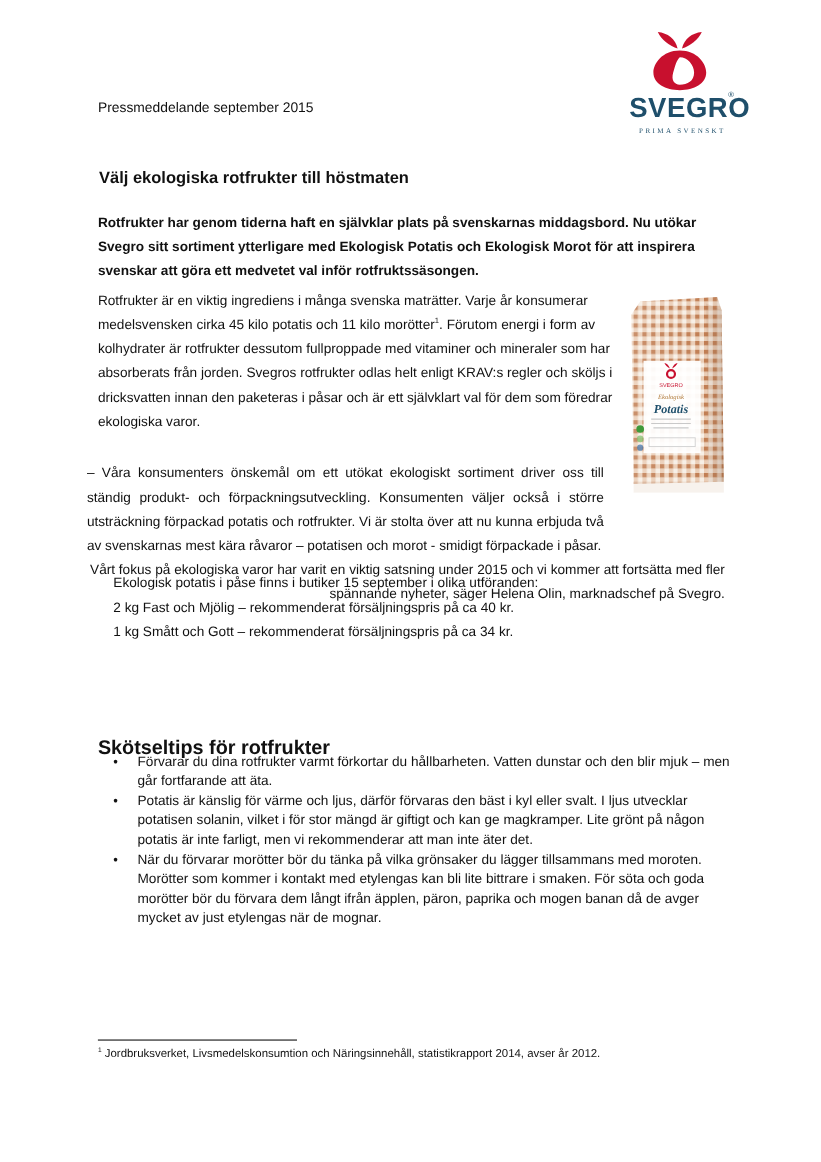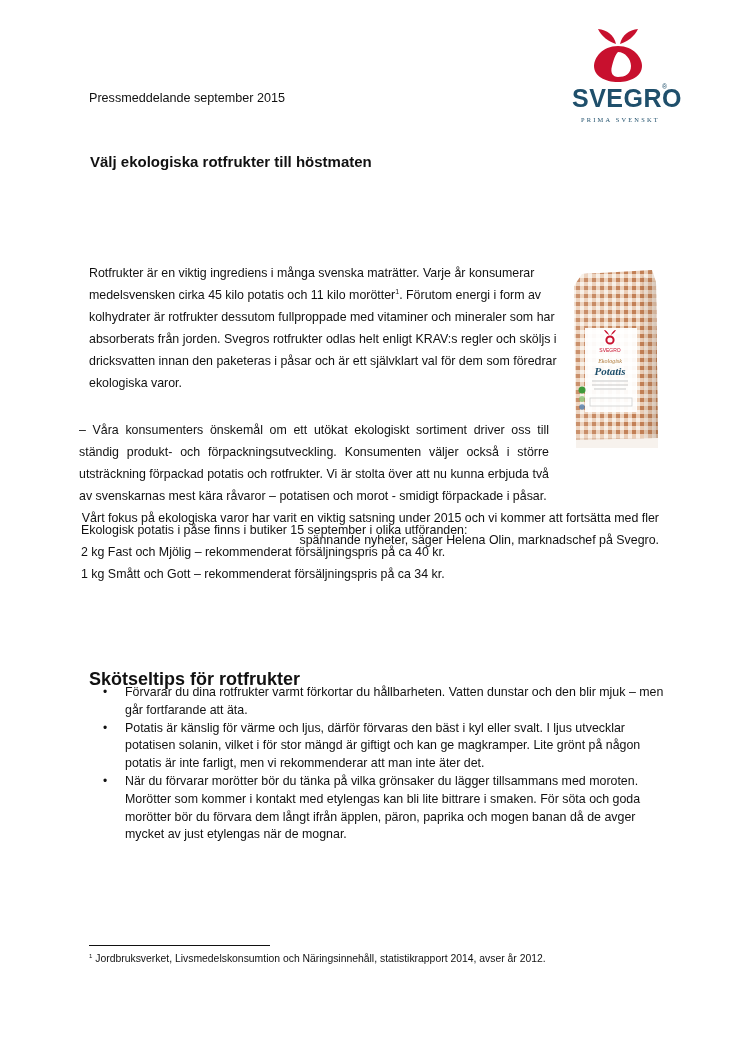--- a/index.html
+++ b/index.html
@@ -20,21 +20,21 @@
   .title { position: absolute; left: 90px; top: 153px; font-size: 15px; font-weight: bold; margin: 0; color: #111; }
 
   .lead { position: absolute; left: 89px; top: 191px; width: 580px; font-size: 12.4px; font-weight: bold;
           line-height: 22px; margin: 0; color: #111; }
 
   .body-text { font-size: 12.4px; line-height: 22px; color: #111; margin: 0; }
 
   .p1 { position: absolute; left: 89px; top: 262px; width: 470px; text-align: left; }
   .p2 { position: absolute; left: 79px; top: 419px; width: 470px; text-align: justify; }
   .p2 .rest { display: block; width: 580px; text-align: right; }
-  .p3 { position: absolute; left: 81px; top: 519px; width: 560px; }
+  .p3 { position: absolute; left: 103px; top: 519px; width: 560px; }
   .p4 { position: absolute; left: 89px; top: 616px; width: 560px; }
 
   sup { font-size: 7px; vertical-align: super; line-height: 0; }
 
   .tips-heading { position: absolute; left: 89px; top: 669px; font-size: 18px; font-weight: bold; margin: 0; }
   .tips { position: absolute; left: 89px; top: 684px; width: 580px; margin: 0; padding: 0; list-style: none; }
   .tips li { position: relative; padding-left: 36px; font-size: 12.4px; line-height: 17.8px; margin: 0; }
   .tips li .bullet { position: absolute; left: 14px; top: 0; font-size: 12px; }
 
   .package { position: absolute; left: 568px; top: 262px; width: 96px; height: 186px; }
@@ -59,20 +59,21 @@
       <path d="M49 18 C33 18 25 30 25 38 C25 48 36 54 49 54 C62 54 73 48 73 38 C73 30 65 18 49 18 Z
                M49 24 C56 24 62 31 62 38 C62 46 56 49 49 49 C44 49 41 45 43 38 C45 31 46 27 49 24 Z" fill="#c8102e" fill-rule="evenodd"></path>
     </svg>
     <span class="logo-word">SVEGRO</span>
     <span class="logo-reg">®</span>
     <span class="logo-tag">PRIMA SVENSKT</span>
   </div>
 
   <h1 class="title">Välj ekologiska rotfrukter till höstmaten</h1>
 
+  <p class="lead">Rotfrukter har genom tiderna haft en självklar plats på svenskarnas middagsbord. Nu utökar Svegro sitt sortiment  ytterligare med Ekologisk Potatis och Ekologisk Morot för att inspirera svenskar att göra ett medvetet val inför rotfruktssäsongen.</p>
 
   <p class="body-text p1"><span>Rotfrukter är en viktig ingrediens i många svenska maträtter. Varje år konsumerar medelsvensken cirka 45 kilo potatis och 11 kilo morötter</span><sup>1</sup><span>. Förutom energi i form av kolhydrater är rotfrukter dessutom fullproppade med vitaminer och mineraler som har absorberats från jorden. Svegros rotfrukter odlas helt enligt KRAV:s regler och sköljs i dricksvatten innan den paketeras i påsar och är ett självklart val för dem som föredrar ekologiska varor.</span></p>
 
   <p class="body-text p2"><span>– Våra konsumenters önskemål om ett utökat ekologiskt sortiment driver oss till ständig produkt- och förpackningsutveckling. Konsumenten väljer också i större utsträckning förpackad potatis och rotfrukter. Vi är stolta över att nu kunna erbjuda två av svenskarnas mest kära råvaror – potatisen och morot - smidigt förpackade i påsar.</span> <span class="rest">Vårt fokus på ekologiska varor har varit en viktig satsning under 2015 och vi kommer att fortsätta med fler spännande nyheter, säger Helena Olin, marknadschef på Svegro.</span></p>
 
   <div class="body-text p3">
     <div>Ekologisk potatis i påse finns i butiker 15 september i olika utföranden:</div>
     <div>2 kg Fast och Mjölig – rekommenderat försäljningspris på ca 40 kr.</div>
     <div>1 kg Smått och Gott – rekommenderat försäljningspris på ca 34 kr.</div>
   </div>

